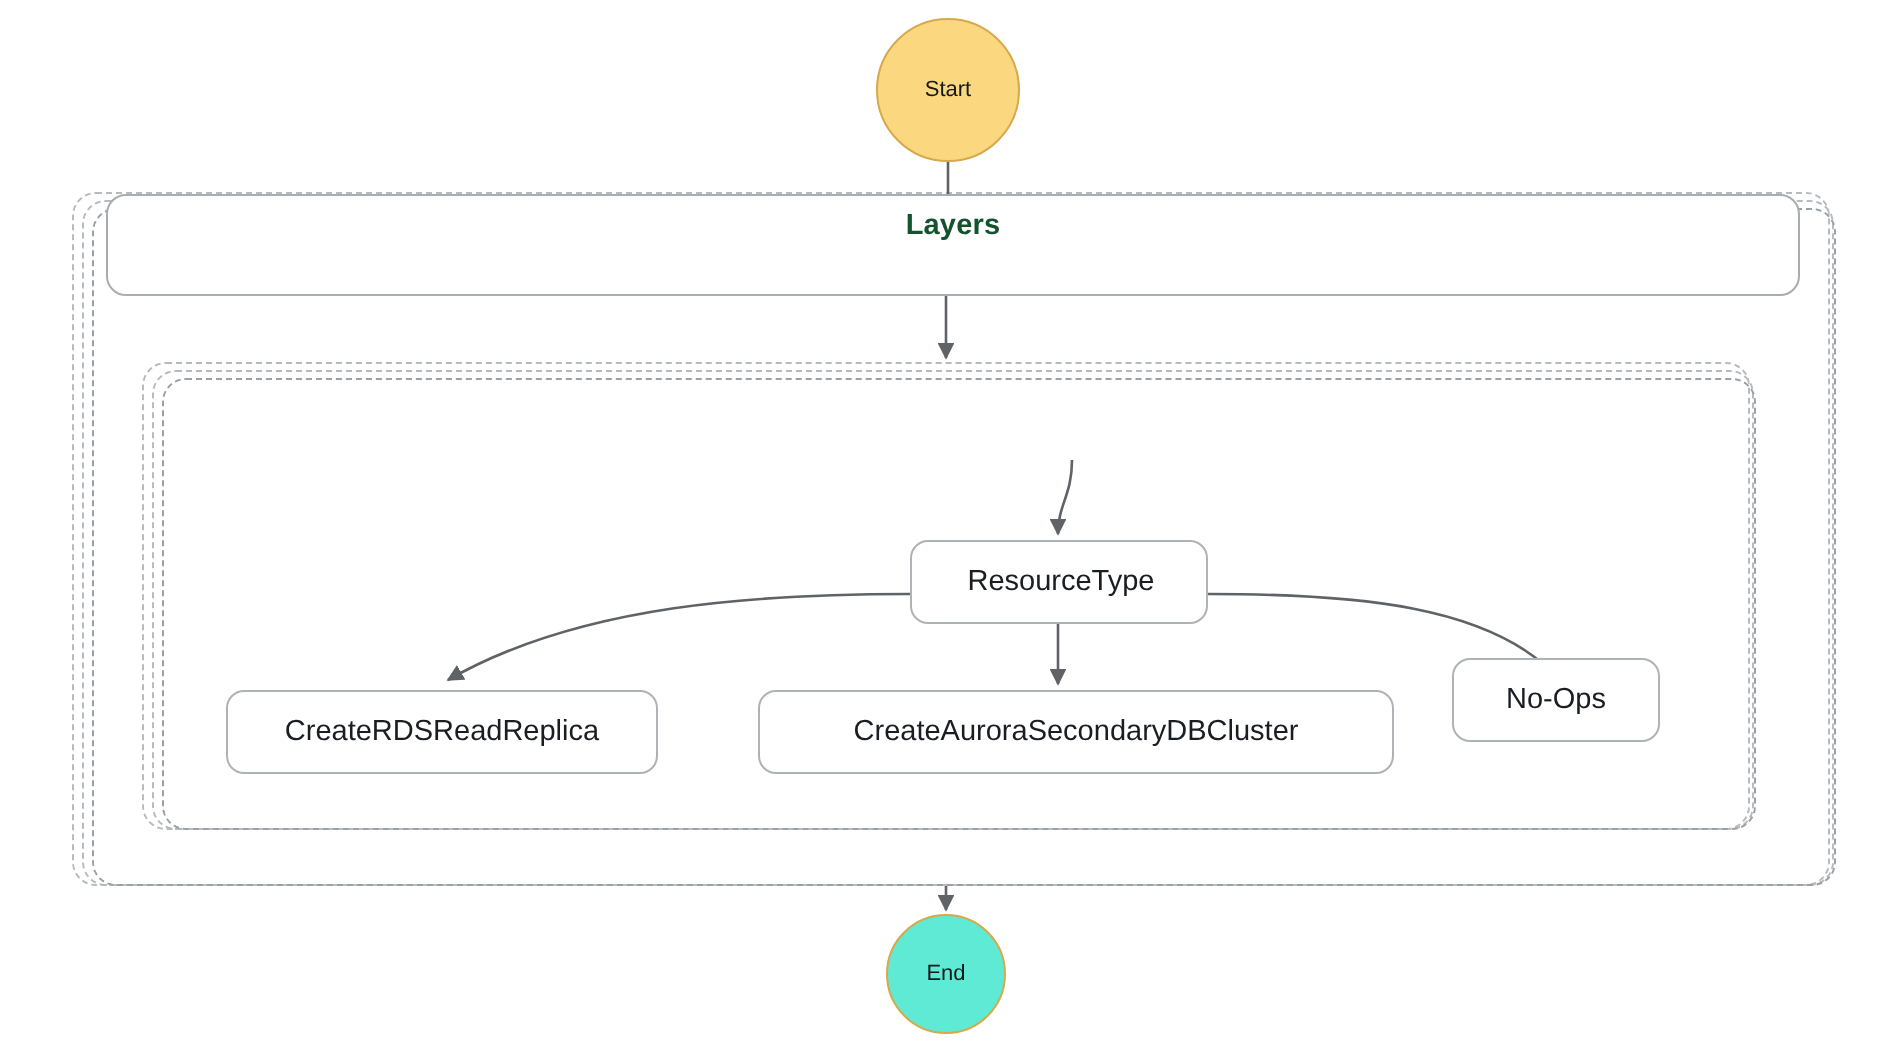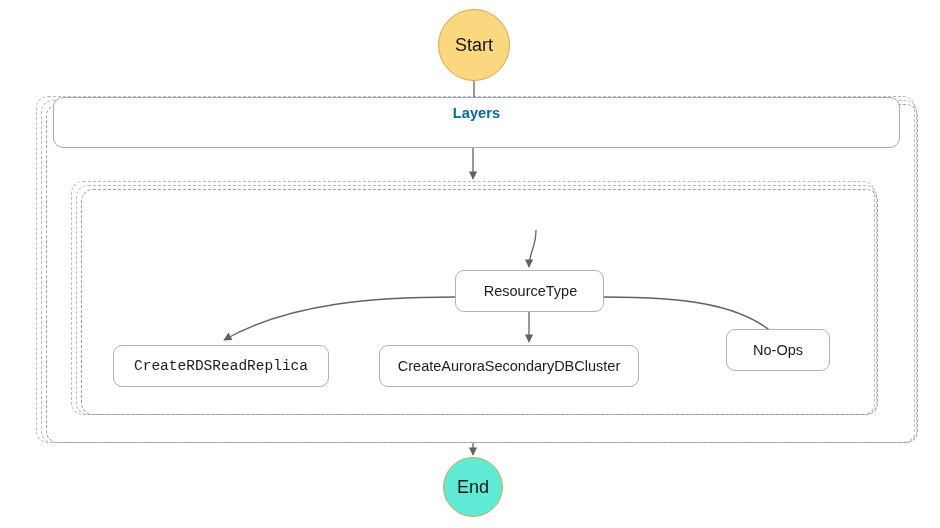--- a/index.html
+++ b/index.html
@@ -51,21 +51,21 @@
     z-index: 3;
   }
   .group-header .group-title {
     position: absolute;
     top: 7px;
     left: 0;
     right: 0;
     text-align: center;
     font-size: 14.5px;
     font-weight: bold;
-    color: #0369a1;
+    color: #14532d;
     letter-spacing: 0.1px;
   }
   
   .node {
     position: absolute;
     box-sizing: border-box;
     border: 1px solid #aeb3b8;
     border-radius: 9px;
     background: #ffffff;
     display: flex;
@@ -78,21 +78,21 @@
     white-space: nowrap;
   }
   
   .terminal {
     position: absolute;
     box-sizing: border-box;
     border-radius: 50%;
     display: flex;
     align-items: center;
     justify-content: center;
-    font-size: 18px;
+    font-size: 11px;
     color: #14171b;
     z-index: 5;
   }
 </style>
 </head>
 <body>
 
 <div id="canvas">
 
   <div class="group-stack ghost" style="left:36px; top:96px;  width:879px; height:347px;"></div>
@@ -125,23 +125,23 @@
     <path d="M 473 443 L 473 455" fill="none" stroke="#5f6368" stroke-width="1.3" marker-end="url(#ah)"></path>
   </svg>
 
   <div class="group-header" style="left:53px; top:97px; width:847px; height:51px;">
     <div class="group-title">Layers</div>
   </div>
 
 
   <div class="node" style="left:455px; top:270px; width:149px; height:42px;padding-left:12px;">ResourceType</div>
 
-  <div class="node" style="left:113px; top:345px; width:216px; height:42px;font-family:Liberation Mono, monospace;">CreateRDSReadReplica</div>
+  <div class="node" style="left:113px; top:345px; width:216px; height:42px;">CreateRDSReadReplica</div>
 
-  <div class="node" style="left:379px; top:345px; width:260px; height:42px;">CreateAuroraSecondaryDBCluster</div>
+  <div class="node" style="left:379px; top:345px; width:318px; height:42px;">CreateAuroraSecondaryDBCluster</div>
 
   <div class="node" style="left:726px; top:329px; width:104px; height:42px;">No-Ops</div>
 
   <div class="terminal" style="left:438px; top:9px; width:72px; height:72px;
               background:#FBD77F; border:1px solid #D6A94A;">Start</div>
 
   <div class="terminal" style="left:443px; top:457px; width:60px; height:60px;
               background:#5eead4; border:1px solid #D6A94A;">End</div>
 
 </div>

